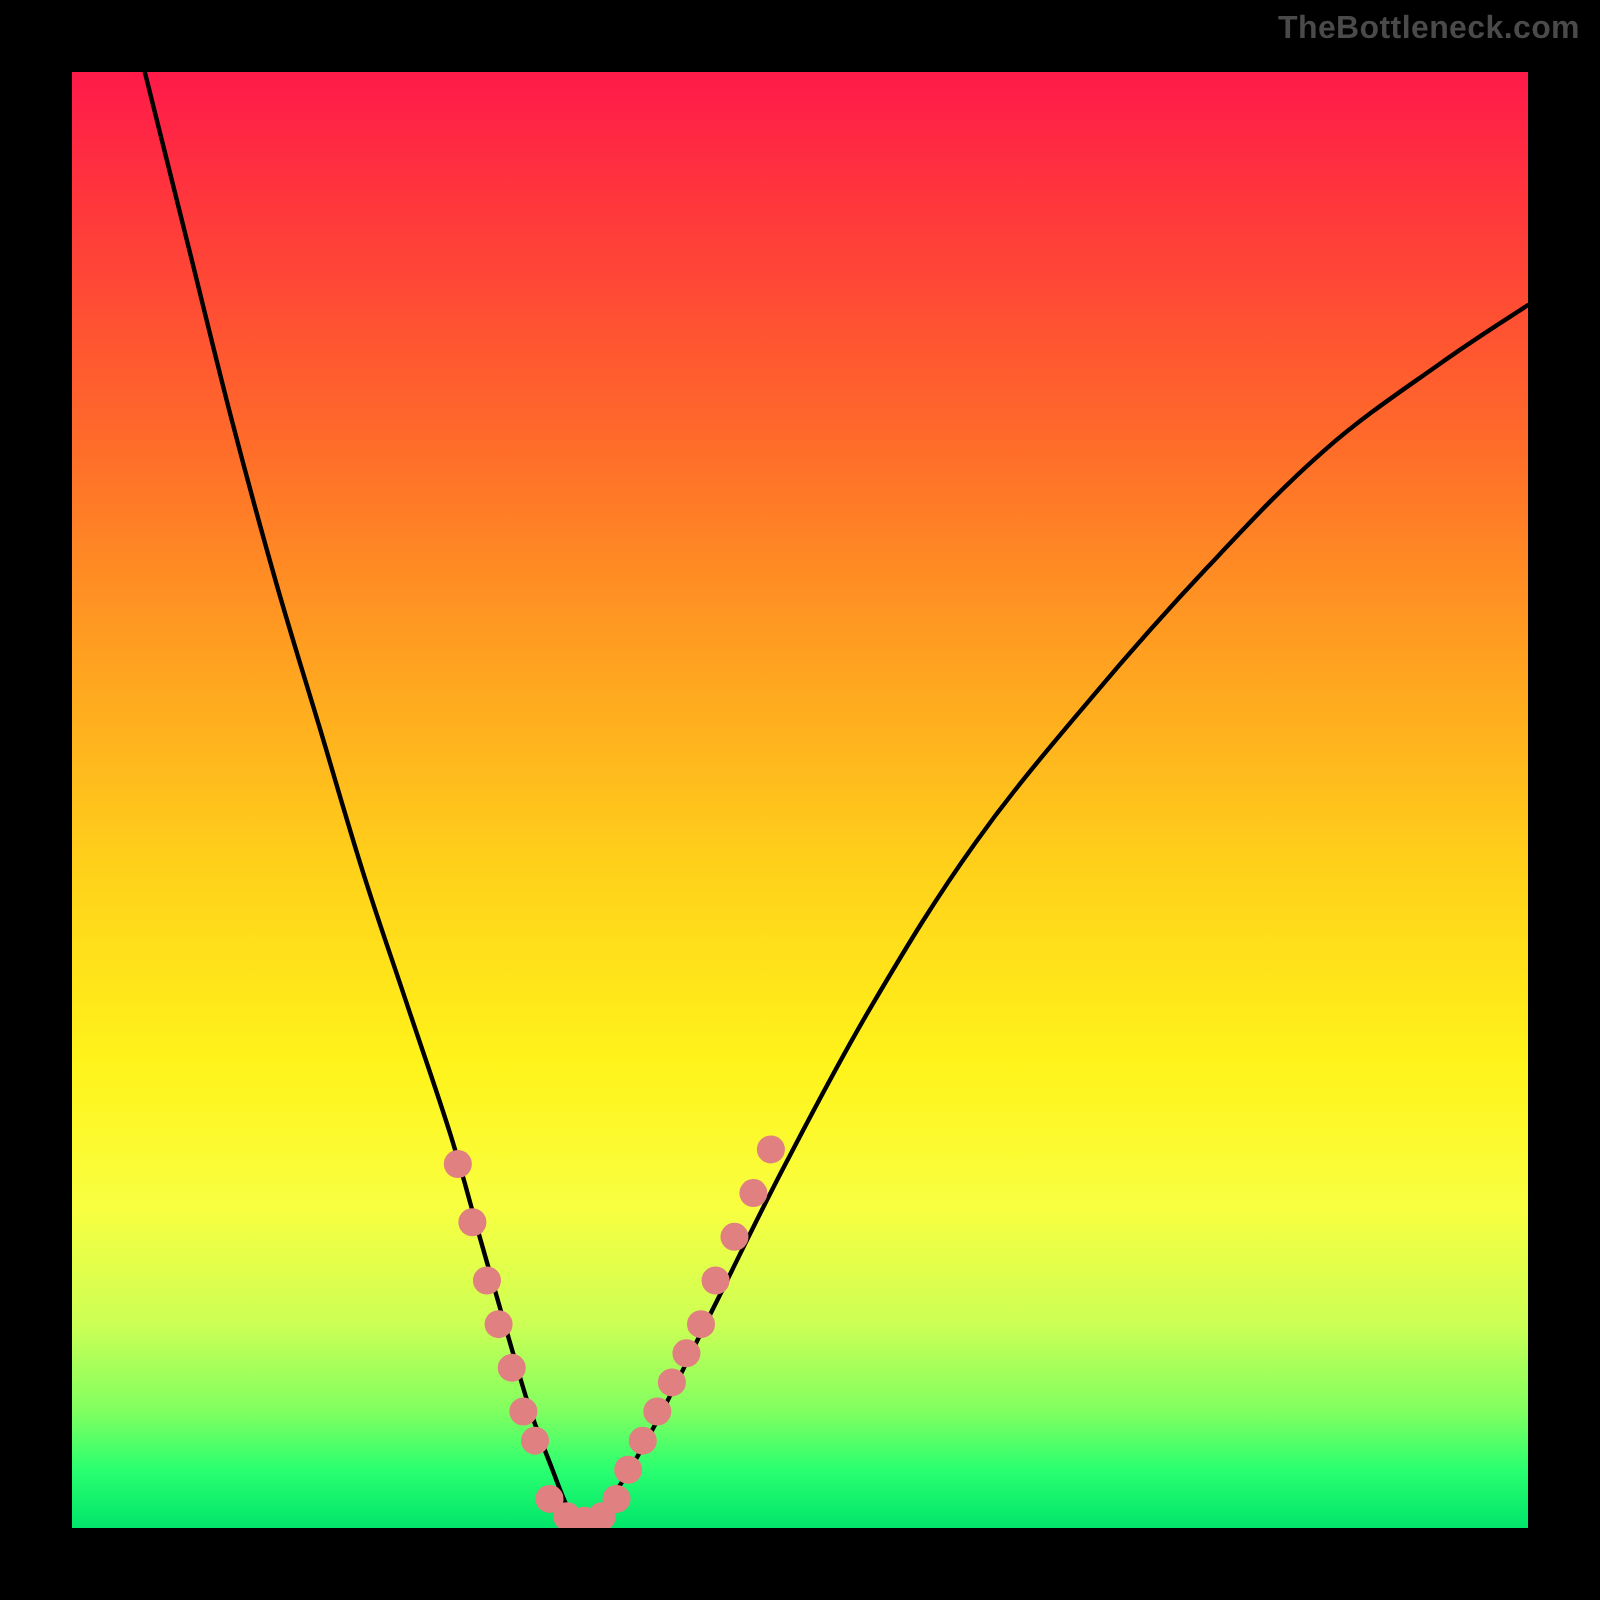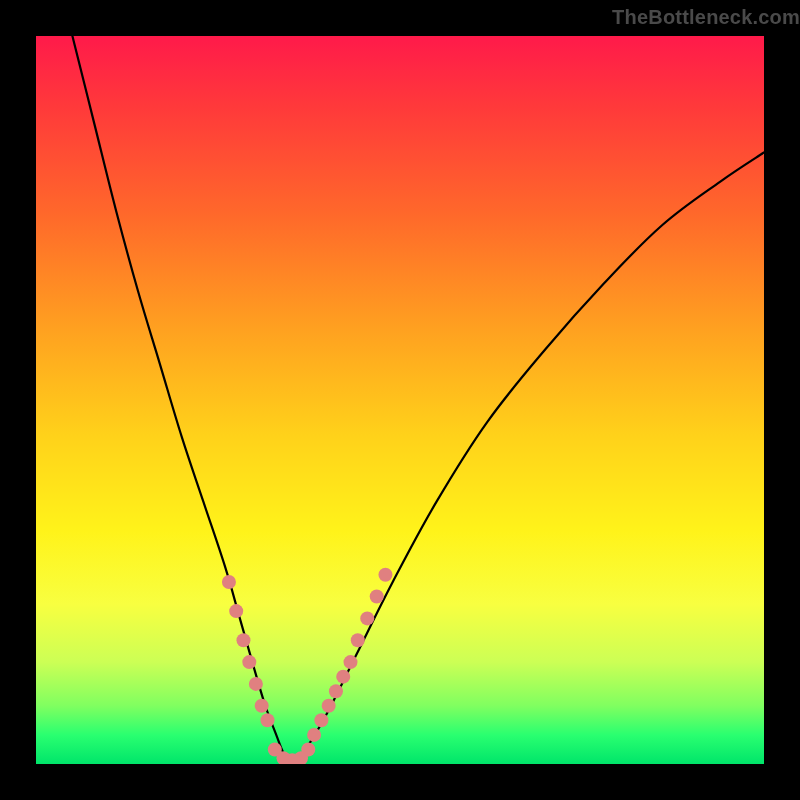--- a/index.html
+++ b/index.html
@@ -32,23 +32,23 @@
       #f8ff40 78%,
       #ccff55 86%,
       #80ff60 92%,
       #2aff70 96%,
       #00e56a 100%
     );
   }
   .watermark {
     position: absolute;
     top: 6px;
-    right: 0;
+    right: 10px;
     font-family: Arial, Helvetica, sans-serif;
-    font-size: 20px;
+    font-size: 16px;
     font-weight: 600;
     color: #4a4a4a;
     letter-spacing: 0.2px;
     text-align: center;
   }
   svg.curves {
     position: absolute;
     inset: 0;
     width: 100%;
     height: 100%;

